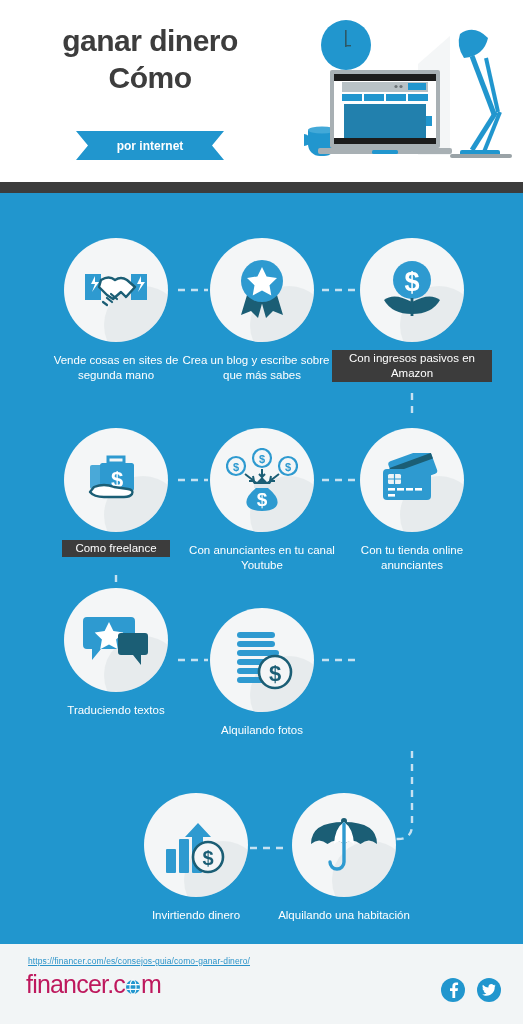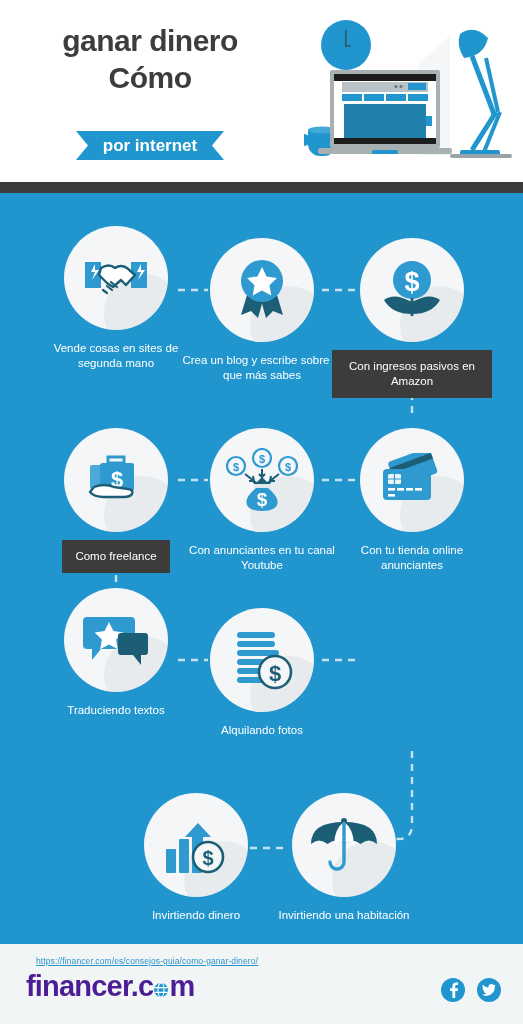--- a/index.html
+++ b/index.html
@@ -35,21 +35,21 @@
     left:76px; top:131px;
     width:148px; height:29px;
     background:#2196ce;
     clip-path:polygon(0 0, 12px 50%, 0 100%, 100% 100%, calc(100% - 12px) 50%, 100% 0);
     display:flex;
     align-items:center;
     justify-content:center;
   }
   .ribbon-text {
     color:#ffffff;
-    font-size:17px;
+    font-size:12px;
     font-weight:bold;
   }
   .hero-art { position:absolute; left:300px; top:12px; }
 
   .header-rule {
     position:absolute;
     left:0; top:182px;
     width:523px; height:11px;
     background:#3c3c3c;
   }
@@ -89,46 +89,46 @@
   .caption {
     margin-top:11px;
     text-align:center;
     color:#ffffff;
     font-size:11.5px;
     line-height:15px;
   }
   .caption.boxed {
     display:inline-block;
     background:#3c3c3c;
-    padding:9px 13px;
+    padding:1px 13px;
     margin-top:8px;
     text-align:center;
   }
   .boxed-wrap { text-align:center; }
 
   
   .footer {
     position:absolute;
     left:0; top:944px;
     width:523px; height:80px;
     background:#f2f5f6;
   }
   .footer-url {
     position:absolute;
-    left:36px; top:12px;
+    left:28px; top:12px;
     font-size:8.5px;
     color:#2a93c9;
     letter-spacing:0.1px;
   }
   .footer-logo {
     position:absolute;
     left:26px; top:26px;
-    font-size:29px;
-    font-weight:bold;
-    color:#4c1d95;
+    font-size:25px;
+    font-weight:normal;
+    color:#be185d;
     letter-spacing:-0.8px;
   }
   .footer-logo .oo {
     display:inline-block;
     position:relative;
   }
   .social {
     position:absolute;
     right:22px; top:34px;
     display:flex;
@@ -218,21 +218,21 @@
       <line x1="178" y1="287" x2="208" y2="287"></line>
       <line x1="322" y1="287" x2="358" y2="287"></line>
       <path d="M116,382 L116,404"></path>
       <line x1="178" y1="467" x2="208" y2="467"></line>
       <line x1="322" y1="467" x2="358" y2="467"></line>
       <path d="M412,558 L412,632 Q412,646 398,646 L362,646"></path>
       <line x1="250" y1="655" x2="286" y2="655"></line>
     </g>
   </svg>
 
-  <div class="node" style="left:36px; top:33px;">
+  <div class="node" style="left:36px; top:45px;">
     <div class="circle">
       <svg width="66" height="52" viewBox="0 0 66 52">
         <path d="M2,10 h16 v26 h-16 z" fill="#2e9ad0"></path>
         <path d="M12,12 l-4,8 h4 l-3,8 7,-10 h-4 z" fill="#ffffff"></path>
         <path d="M48,10 h16 v26 h-16 z" fill="#2e9ad0"></path>
         <path d="M58,12 l-4,8 h4 l-3,8 7,-10 h-4 z" fill="#ffffff"></path>
         <path d="M18,16 q8,-5 14,0 q6,-4 12,0 l8,7 -9,10 -5,-5 -8,7 -6,-4 -8,-8 z" fill="#ffffff" stroke="#1b5e75" stroke-width="2.4" stroke-linejoin="round"></path>
         <path d="M28,30 l6,5" stroke="#1b5e75" stroke-width="2.2" stroke-linecap="round"></path>
         <path d="M24,34 l5,4" stroke="#1b5e75" stroke-width="2.2" stroke-linecap="round"></path>
         <path d="M20,38 l4,3" stroke="#1b5e75" stroke-width="2.2" stroke-linecap="round"></path>
@@ -368,21 +368,21 @@
 
   <div class="node" style="left:264px; top:600px;">
     <div class="circle">
       <svg width="70" height="62" viewBox="0 0 70 62">
         <circle cx="35" cy="7" r="3" fill="#1b5e75"></circle>
         <path d="M2,30 q0,-22 33,-22 q33,0 33,22 q-8,-7 -16.5,0 q-8.5,-7 -16.5,0 q-8,-7 -16.5,0 q-8.5,-7 -16.5,0 z" fill="#1b5e75"></path>
         <path d="M35,8 q-9,6 -10,22 q5,-5 10,0 q5,-5 10,0 q-1,-16 -10,-22 z" fill="#ffffff"></path>
         <path d="M35,10 v38 a7 7 0 0 1 -14,0" fill="none" stroke="#2e9ad0" stroke-width="3.4" stroke-linecap="round"></path>
       </svg>
     </div>
-    <div class="caption">Invirtiendo una habitación</div>
+    <div class="caption">Alquilando una habitación</div>
   </div>
 
 </div>
 
 <div class="footer">
   <a class="footer-url" href="#">https://financer.com/es/consejos-guia/como-ganar-dinero/</a>
   <div class="footer-logo">
     <span>financer.c</span><span class="oo">
       <svg width="16" height="16" viewBox="0 0 16 16" style="vertical-align:-2px;">
         <circle cx="8" cy="8" r="7" fill="#2196ce"></circle>

